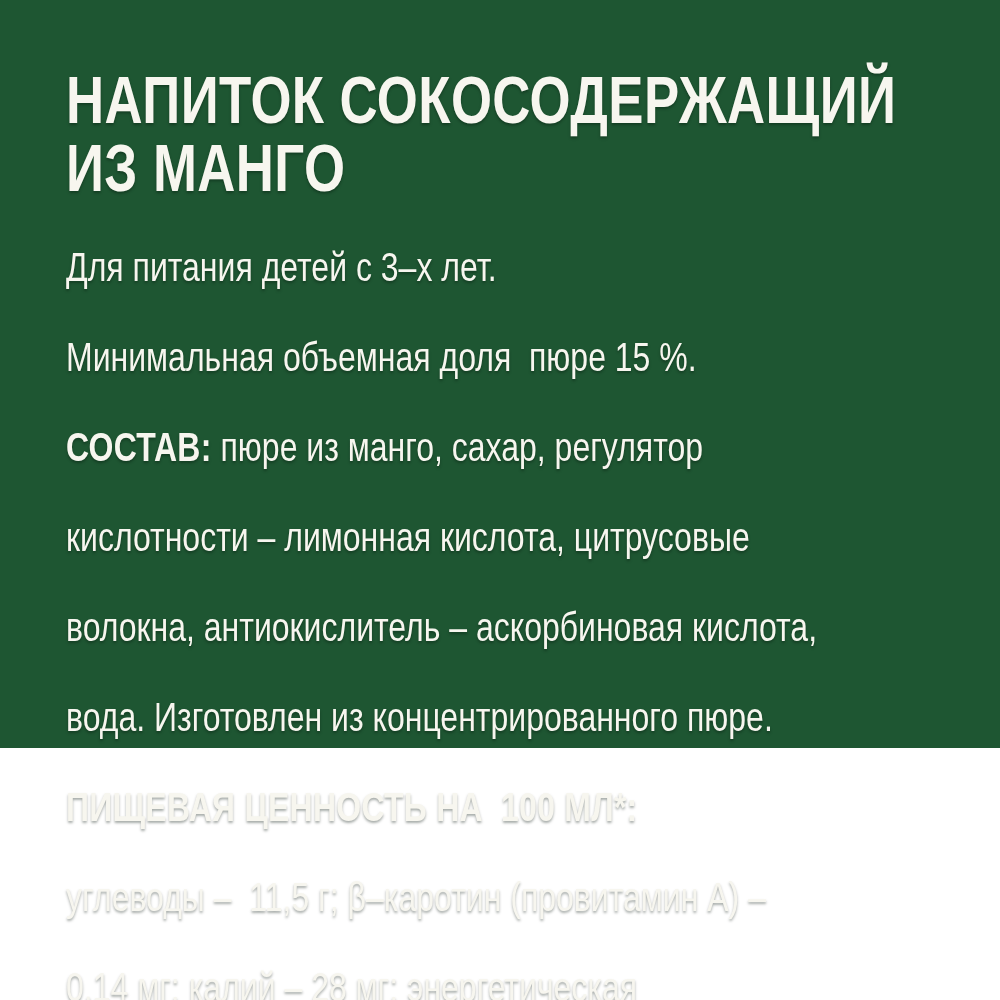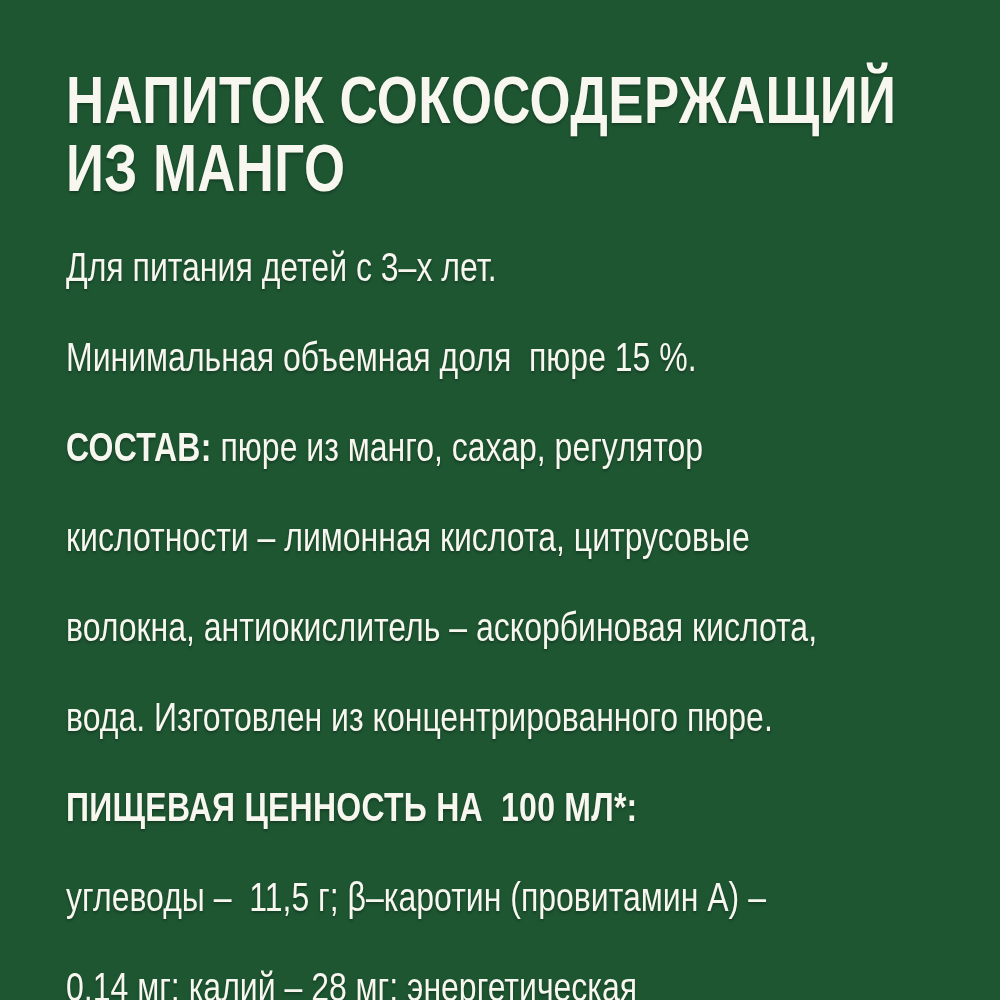--- a/index.html
+++ b/index.html
@@ -8,21 +8,21 @@
   }
   body {
     width: 1000px;
     height: 1000px;
     overflow: hidden;
     font-family: "Liberation Sans", sans-serif;
   }
   .label-canvas {
     position: relative;
     width: 1000px;
-    height: 1000px;
+    height: 748px;
     background: #1E5632; 
     color: #F7F6EF;      
   }
   .text-block {
     position: absolute;
     left: 66px;
     top: 66px;
     width: 1160px;
     transform: scaleX(0.8);
     transform-origin: left top;

